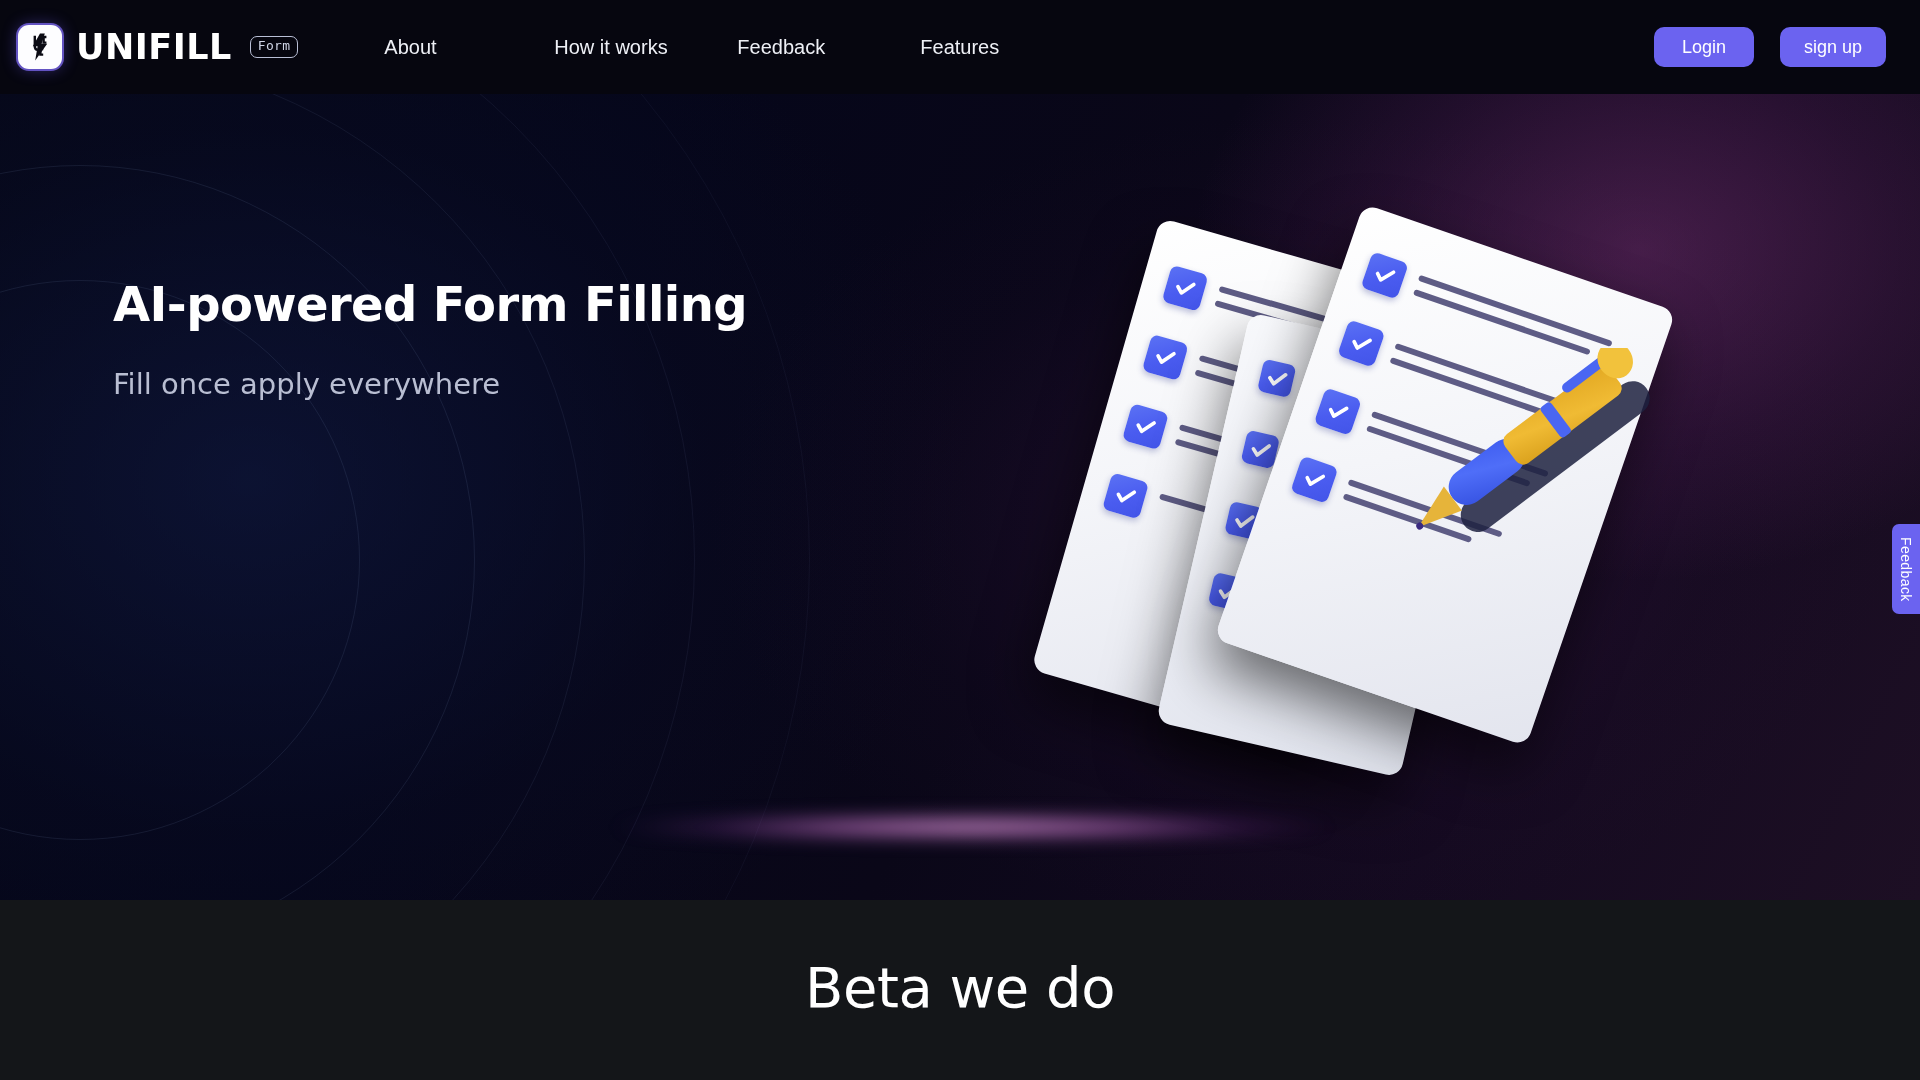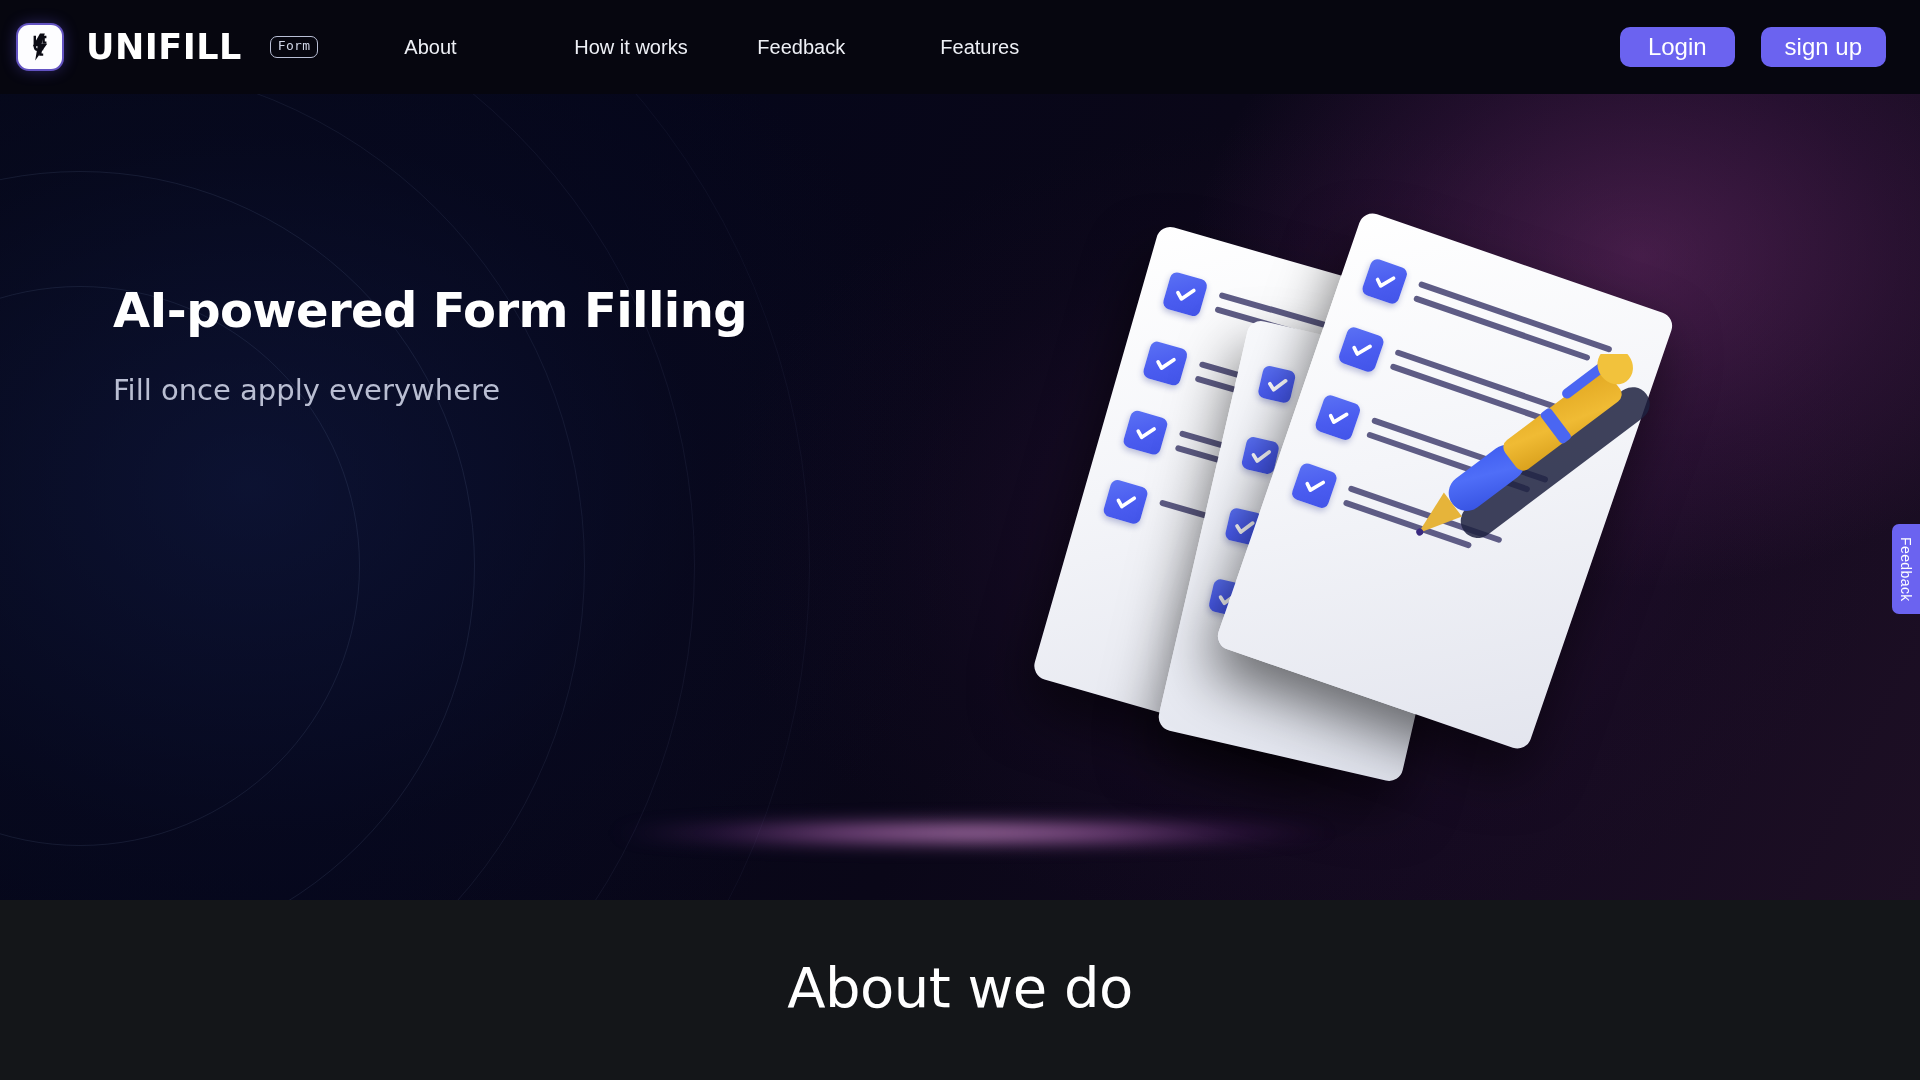--- a/index.html
+++ b/index.html
@@ -8,21 +8,21 @@
     font-family:"Liberation Sans", sans-serif;
     background:#141619;
     color:#fff;
     -webkit-font-smoothing:antialiased;
   }
 
   
   .page { position:relative; width:1920px; height:1080px; }
 
   .hero {
-    position:absolute; left:0; top:6px; width:1920px; height:900px;
+    position:absolute; left:0; top:0; width:1920px; height:900px;
     background:
       radial-gradient(ellipse 620px 460px at 1640px 250px, rgba(150,60,140,0.38) 0%, rgba(110,40,110,0.20) 42%, rgba(30,10,35,0.0) 72%),
       radial-gradient(ellipse 760px 520px at 1300px 520px, rgba(80,30,90,0.28) 0%, rgba(40,15,50,0.10) 55%, rgba(10,8,20,0) 78%),
       radial-gradient(ellipse 900px 700px at 250px 480px, rgba(18,28,70,0.55) 0%, rgba(10,14,40,0.30) 50%, rgba(5,6,18,0) 80%),
       linear-gradient(115deg, #050718 0%, #05061a 30%, #0a0718 55%, #140a20 78%, #1d0f24 100%);
     overflow:hidden;
   }
 
   
   .arcs { position:absolute; left:-520px; top:-40px; width:1200px; height:1200px; pointer-events:none; }
@@ -37,21 +37,21 @@
   .arc.a4 { width:1230px; height:1230px; border-color:rgba(150,170,220,0.07); }
   .arc.a5 { width:1460px; height:1460px; border-color:rgba(150,170,220,0.055); }
 
   
   .navbar {
     position:absolute; left:0; top:0; width:1920px; height:94px;
     display:flex; align-items:center;
     background:#06060f;
     z-index:40;
   }
-  .brand { display:flex; align-items:center; gap:24px; margin-left:18px; }
+  .brand { display:flex; align-items:center; gap:14px; margin-left:18px; }
   .logo-mark {
     width:44px; height:44px; border-radius:11px;
     background:#fdfdff;
     box-shadow:0 0 0 2px rgba(124,104,240,0.75), 0 0 16px rgba(110,90,245,0.45);
     display:flex; align-items:center; justify-content:center;
     flex:0 0 auto;
   }
   .brand-name {
     font-size:35px; font-weight:700; letter-spacing:.5px; color:#fff;
     font-family:"DejaVu Sans", sans-serif;
@@ -69,21 +69,21 @@
     padding:6px 0; cursor:pointer;
     width:auto;
   }
   .nav-slot { width:183px; display:flex; }
   .nav-slot:first-child { width:170px;margin-left:14px; }
 
   .nav-actions { margin-left:auto; margin-right:34px; display:flex; gap:26px; align-items:center; }
   .btn-pill {
     border:none; border-radius:10px; cursor:pointer;
     background:#6b63f0; color:#fff;
-    font-size:24px; font-family:"Liberation Sans", sans-serif;
+    font-size:18px; font-family:"Liberation Sans", sans-serif;
     padding:0 28px; height:40px;
     display:flex; align-items:center; justify-content:center;
   }
   .btn-pill.signup { padding:0 24px; }
 
   
   .hero-copy { position:absolute; left:113px; top:278px; z-index:20; }
   .hero-title {
     font-size:48px; font-weight:700; letter-spacing:-0.6px; color:#ffffff;
     font-family:"DejaVu Sans", sans-serif;
@@ -411,16 +411,16 @@
       <button class="btn-pill">Login</button>
       <button class="btn-pill signup">sign up</button>
     </div>
   </nav>
 
   <div class="feedback">
     <span>Feedback</span>
   </div>
 
   <div class="section-next">
-    <h2 class="next-title">About we do</h2>
+    <h2 class="next-title">Beta we do</h2>
   </div>
 
 </div>
 
 </body></html>

